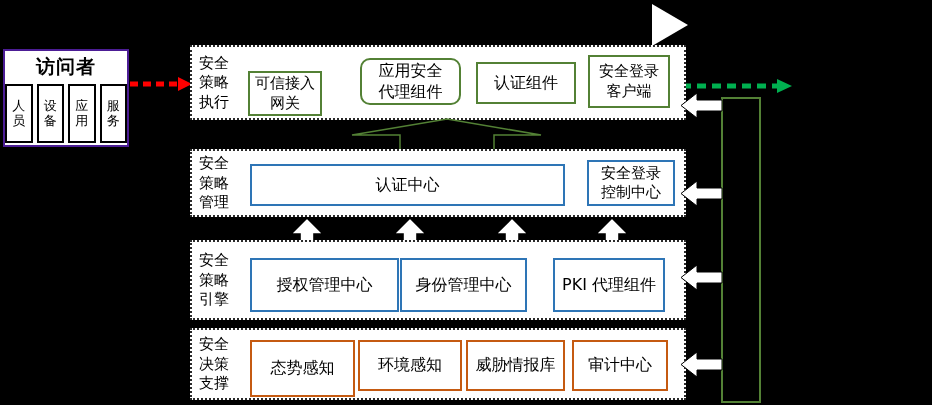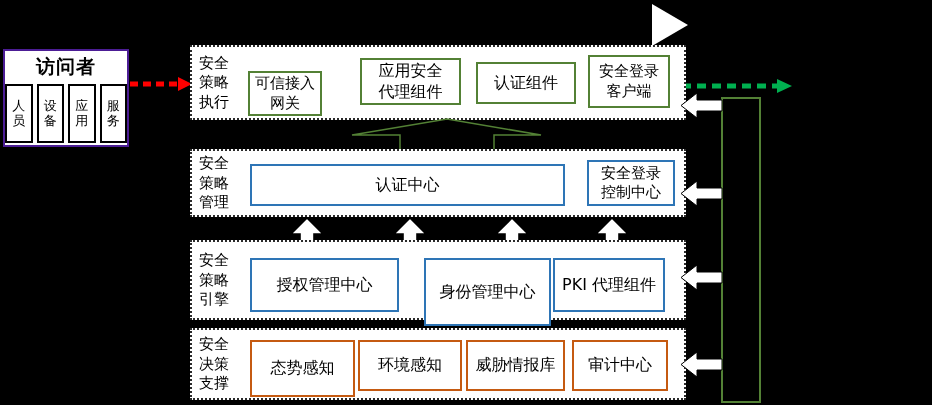--- a/index.html
+++ b/index.html
@@ -66,21 +66,21 @@
     <line x1="0" y1="8" x2="96" y2="8" stroke="#00B050" stroke-width="5" stroke-dasharray="9 6"></line>
     <polygon points="95,1 110,8 95,15" fill="#00B050"></polygon>
   </svg>
 
   <div class="panel p1">
     <div class="layer-label">安全
 策略
 执行</div>
     <div class="bx bx-green" style="left:56px;top:24px;width:74px;height:45px;font-size:15px;">可信接入
 网关</div>
-    <div class="bx bx-green" style="left:168px;top:11px;width:101px;height:47px;">应用安全
+    <div class="bx bx-green" style="left:168px;top:11px;width:101px;height:47px;border-radius:10px;">应用安全
 代理组件</div>
     <div class="bx bx-green" style="left:284px;top:15px;width:100px;height:42px;">认证组件</div>
     <div class="bx bx-green" style="left:396px;top:8px;width:82px;height:53px;font-size:15px;">安全登录
 客户端</div>
   </div>
 
   <svg class="arrow-svg" style="left:340px;top:117px;" width="215" height="35">
     <polygon points="107,2 201,18 154,18 154,33 60,33 60,18 12,18" fill="none" stroke="#538135" stroke-width="1.5"></polygon>
   </svg>
 
@@ -104,21 +104,21 @@
   </svg>
   <svg class="arrow-svg" style="left:595px;top:216px;" width="34" height="41">
     <polygon points="17,2 33,18 24,18 24,39 10,39 10,18 1,18" fill="#fff" stroke="#000" stroke-width="1.6"></polygon>
   </svg>
 
   <div class="panel p3">
     <div class="layer-label">安全
 策略
 引擎</div>
     <div class="bx bx-blue" style="left:58px;top:16px;width:149px;height:54px;">授权管理中心</div>
-    <div class="bx bx-blue" style="left:208px;top:16px;width:127px;height:68px;margin-left:24px;">身份管理中心</div>
+    <div class="bx bx-blue" style="left:208px;top:16px;width:127px;height:54px;">身份管理中心</div>
     <div class="bx bx-blue" style="left:361px;top:16px;width:112px;height:54px;">PKI 代理组件</div>
   </div>
 
   <div class="panel p4">
     <div class="layer-label">安全
 决策
 支撑</div>
     <div class="bx bx-orange" style="left:58px;top:10px;width:105px;height:57px;">态势感知</div>
     <div class="bx bx-orange" style="left:166px;top:10px;width:104px;height:51px;">环境感知</div>
     <div class="bx bx-orange" style="left:274px;top:10px;width:99px;height:51px;">威胁情报库</div>

